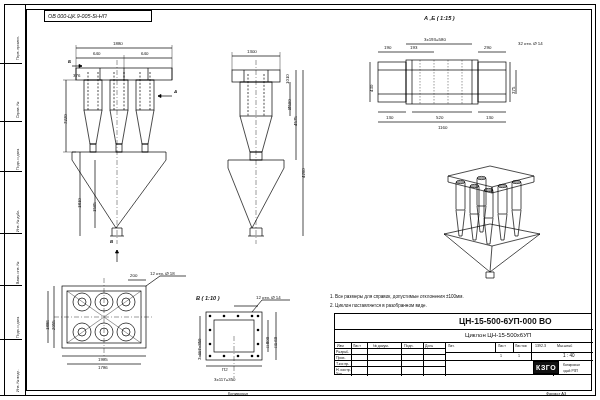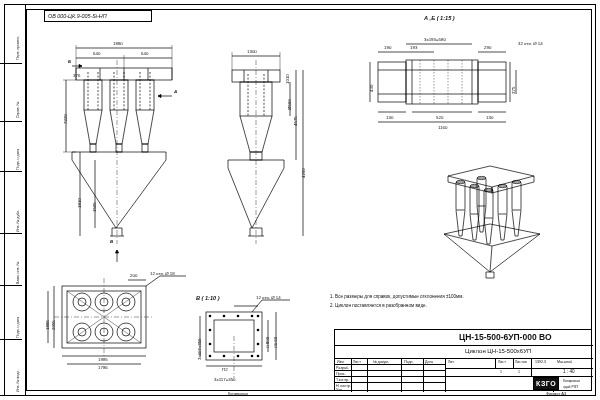--- a/index.html
+++ b/index.html
@@ -13,21 +13,21 @@
   .vert{transform-origin:0 0;}
   .ln{position:absolute;background:#000;}
   .hl{height:1px;}
   .vl{width:1px;}
   .box{position:absolute;border:1px solid #000;box-sizing:border-box;}
   
   .margincol{position:absolute;left:4px;top:4px;width:22px;height:392px;border-right:1px solid #000;box-sizing:border-box;}
   .mcell{position:absolute;left:0;width:22px;border-bottom:1px solid #000;box-sizing:border-box;}
   .mtxt{position:absolute;font-size:3.6px;white-space:nowrap;transform:rotate(-90deg);transform-origin:0 0;}
   
-  .tb{position:absolute;right:8px;bottom:9px;width:258px;height:62px;border:1.4px solid #000;box-sizing:border-box;background:#fff;}
+  .tb{position:absolute;right:8px;bottom:25px;width:258px;height:62px;border:1.4px solid #000;box-sizing:border-box;background:#fff;}
   .tbtxt{position:absolute;font-size:3.6px;white-space:nowrap;}
   .tbbig{position:absolute;font-size:8.5px;font-weight:bold;white-space:nowrap;}
   .tbmid{position:absolute;font-size:6px;white-space:nowrap;}
   .notes{position:absolute;font-size:4.6px;line-height:1.5;white-space:nowrap;}
   svg{position:absolute;left:0;top:0;overflow:visible;}
   .logo{position:absolute;border:1px solid #000;box-sizing:border-box;display:flex;align-items:center;justify-content:center;font-size:9px;font-weight:bold;letter-spacing:0.5px;}
   .small{font-size:3.4px;}
 </style>
 </head>
 <body>

